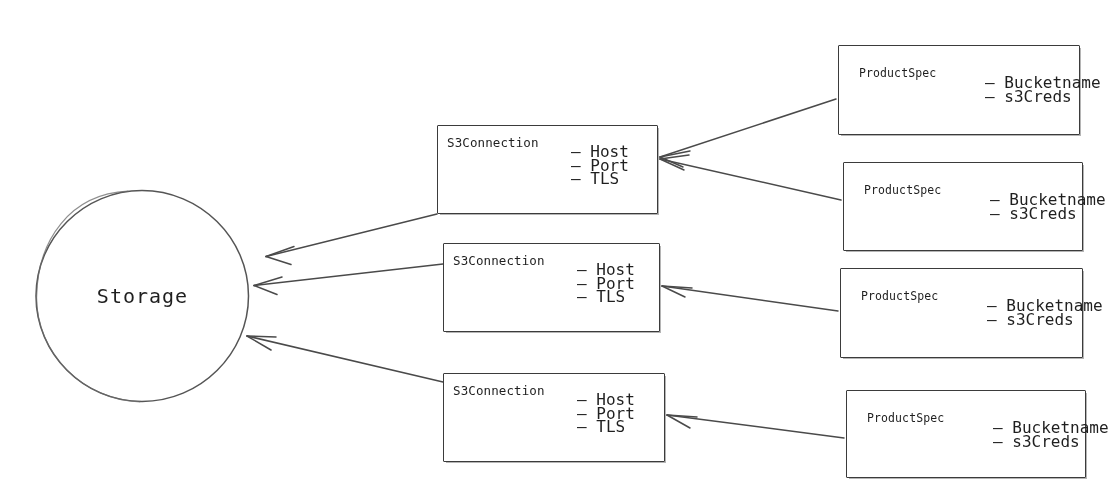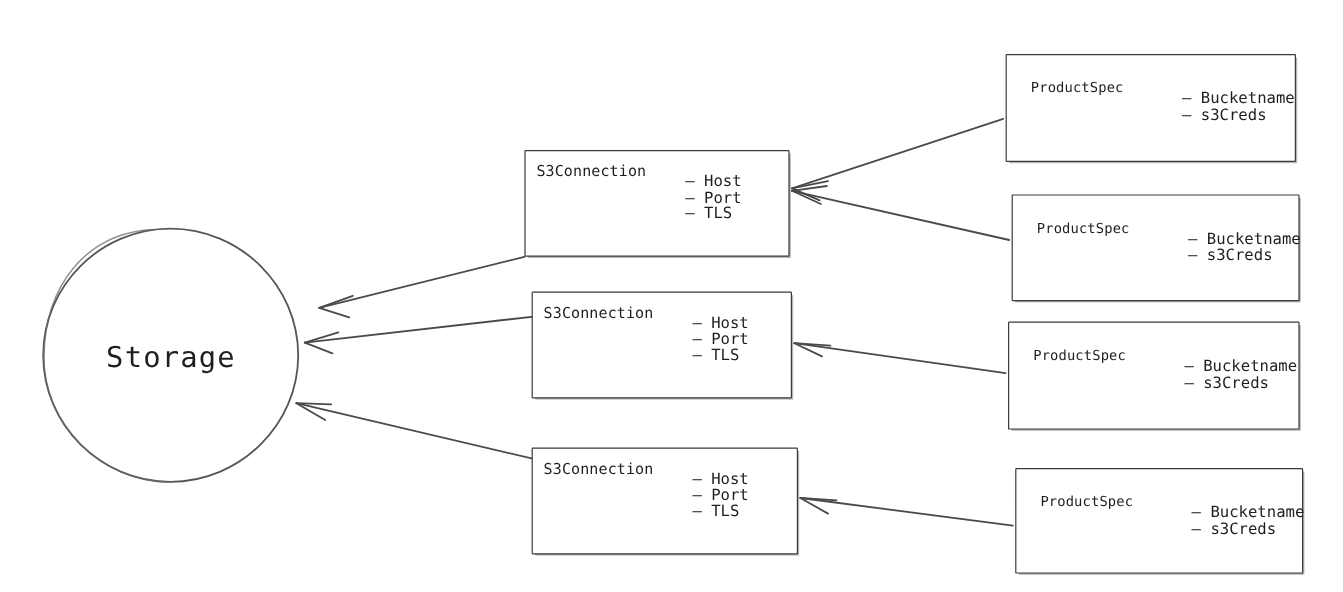--- a/index.html
+++ b/index.html
@@ -34,34 +34,34 @@
     position: absolute;
     font-size: 12.5px;
     line-height: 13px;
     color: #1f1f1f;
     letter-spacing: 0.1px;
     white-space: nowrap;
     text-align: right;
   }
   .node-fields {
     position: absolute;
-    font-size: 13px;
+    font-size: 16px;
     line-height: 13.5px;
     color: #1f1f1f;
     white-space: nowrap;
   }
   .node-field {
     white-space: pre;
   }
   .circle-node {
     position: absolute;
   }
   .circle-label {
     position: absolute;
-    font-size: 24px;
+    font-size: 20px;
     color: #1f1f1f;
     letter-spacing: 1px;
     white-space: nowrap;
     text-align: center;
   }
 </style>
 </head>
 <body>
 
 <div id="canvas">

